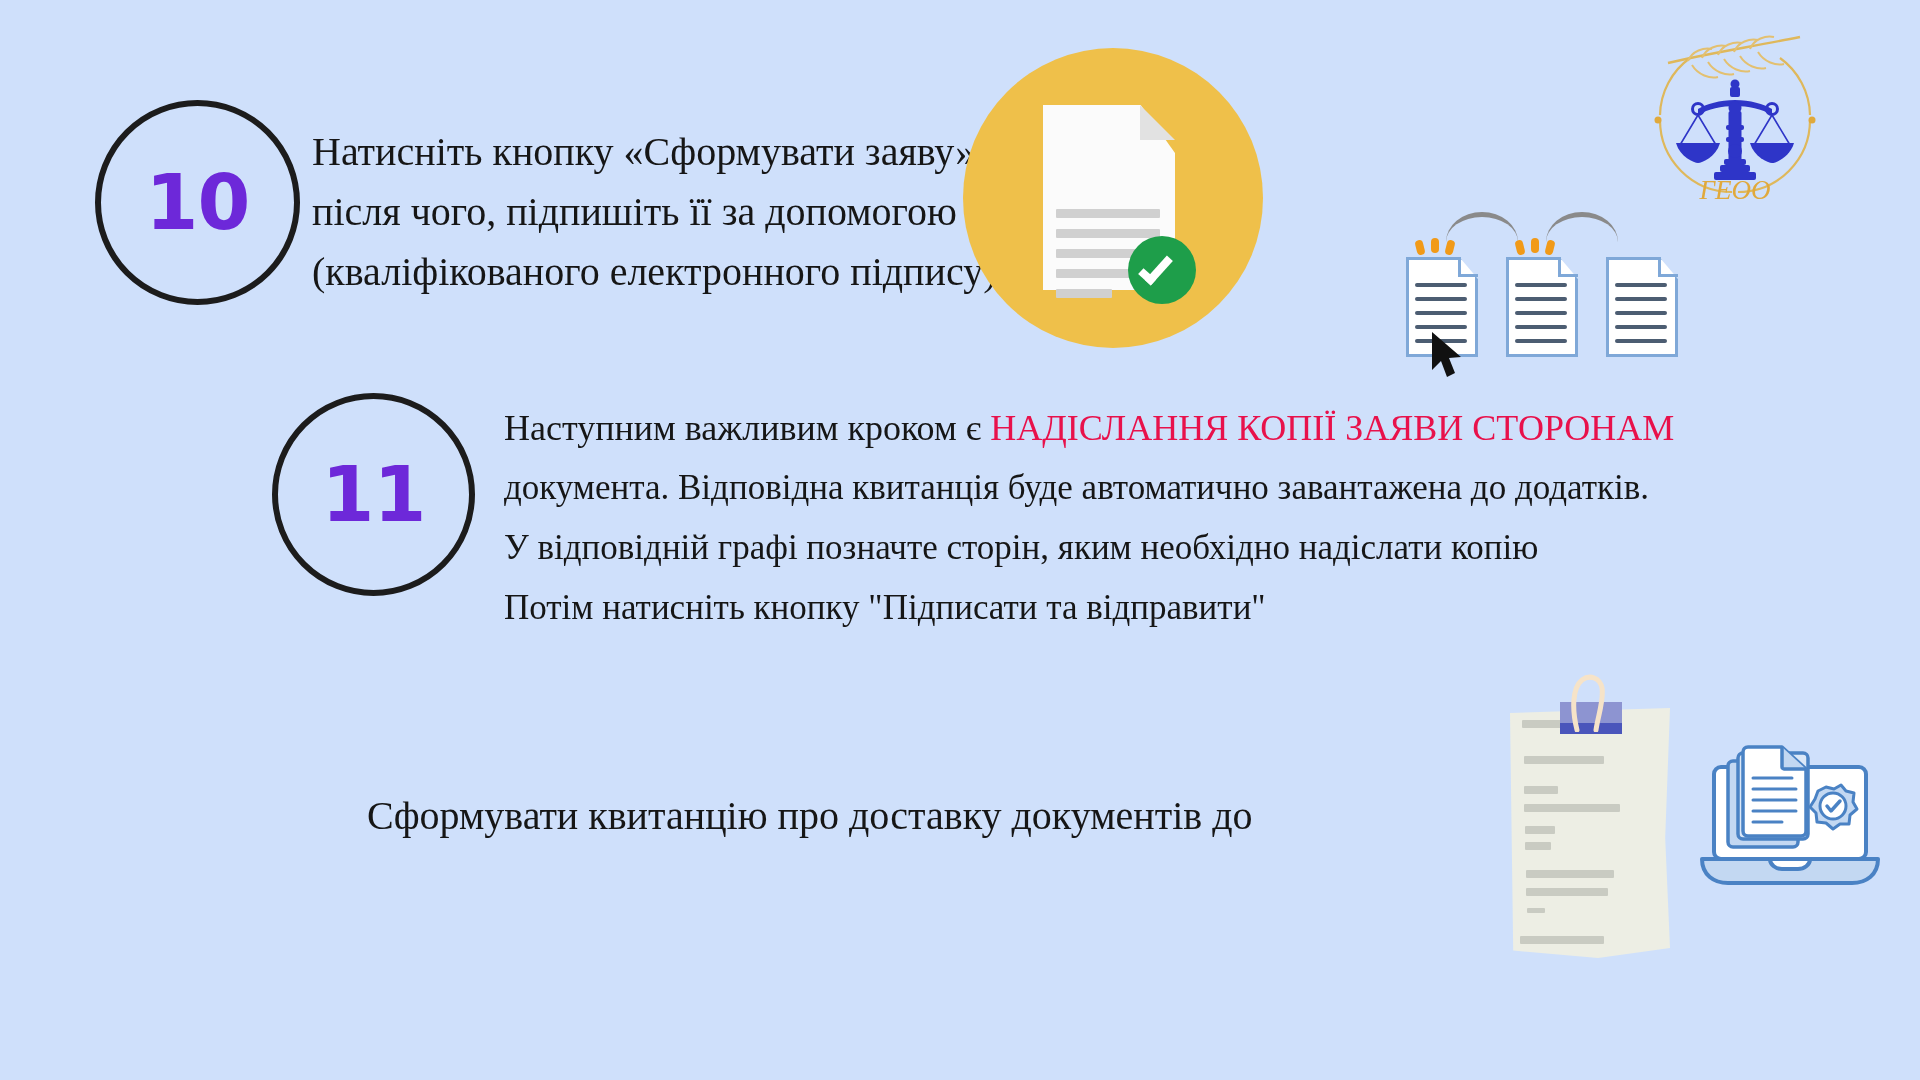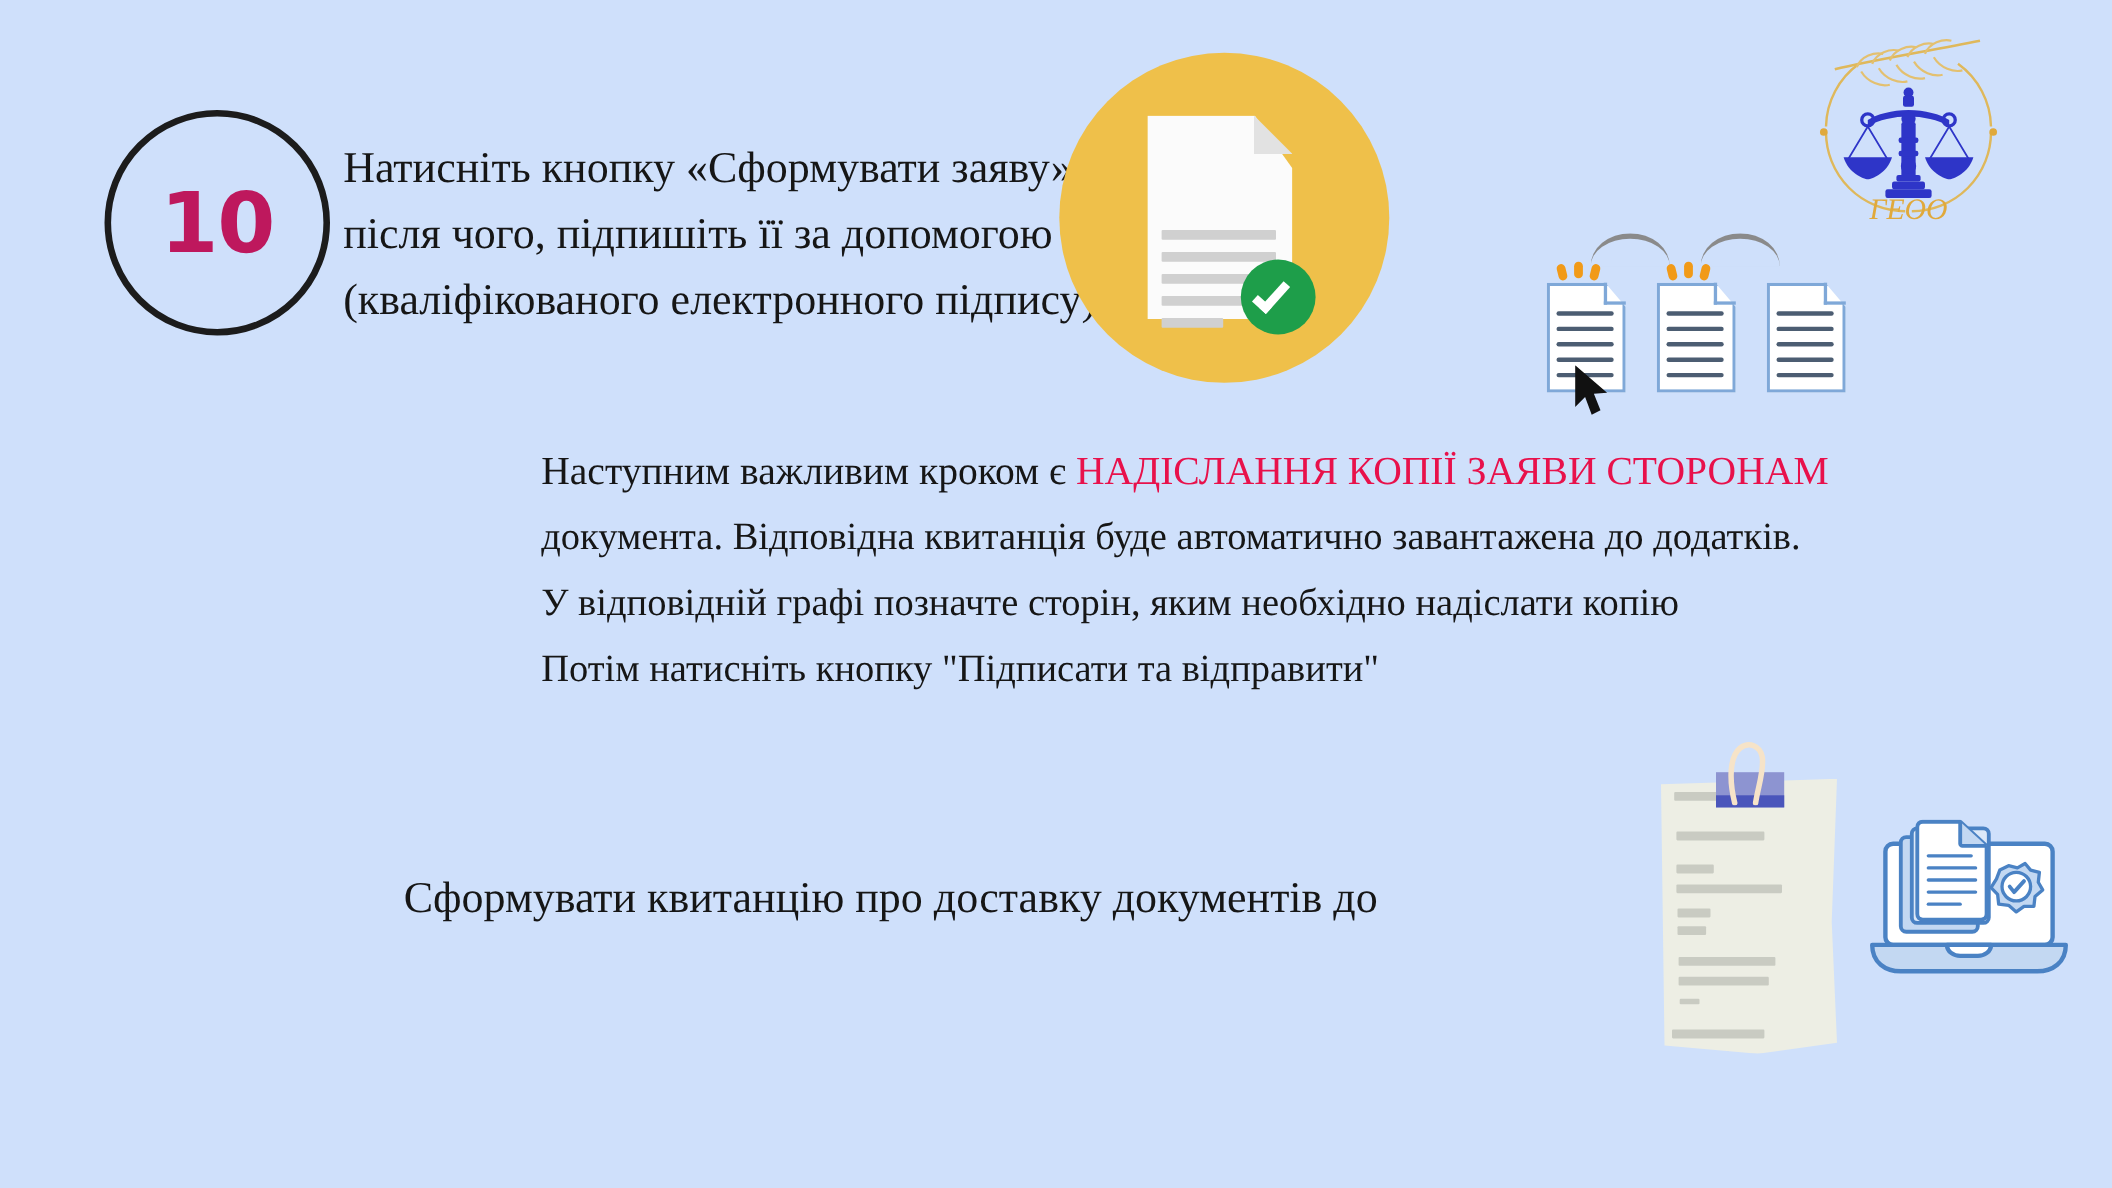--- a/index.html
+++ b/index.html
@@ -26,21 +26,21 @@
     border: 6px solid #1c1c1c;
     border-radius: 50%;
     display: flex;
     align-items: center;
     justify-content: center;
     box-sizing: border-box;
   }
   .step-circle .num {
     font-family: "DejaVu Sans", sans-serif;
     font-weight: bold;
-    color: #be185d;
+    color: #6d28d9;
     line-height: 1;
     letter-spacing: -1px;
   }
 
   #circle-10 { left: 95px;  top: 100px; width: 205px; height: 205px; }
   #circle-10 .num { font-size: 76px; }
 
   #circle-11 { left: 272px; top: 393px; width: 203px; height: 203px; }
   #circle-11 .num { font-size: 76px; }
 
@@ -63,21 +63,21 @@
   }
   #text-10 .line { white-space: nowrap; }
 
   #text-11 {
     left: 492px;
     top: 398px;
     width: 1420px;
     font-size: 35px;
     line-height: 60px;
   }
-  #text-11 .line { white-space: nowrap; }
+  #text-11 .line { white-space: nowrap; margin-left: 12px; }
   #text-11 .headline { font-size: 36px; }
   .accent-red {
     color: #e8114b;
     font-weight: 500;
   }
 
   #text-12 {
     left: 367px;
     top: 785px;
     width: 1100px;
@@ -391,20 +391,23 @@
       <div class="mrule" style="top:82px;"></div>
     </div>
 
     <div class="cursor-arrow">
       <svg width="40" height="50" viewBox="0 0 40 50">
         <path d="M2 0 L2 38 L11 29 L17 45 L25 41 L19 26 L31 25 Z" fill="#111111"></path>
       </svg>
     </div>
   </div>
 
+  <div class="step-circle" id="circle-11">
+    <span class="num">11</span>
+  </div>
 
   <div class="step-text" id="text-11">
     <div class="line headline"><span>Наступним важливим кроком є </span><span class="accent-red">НАДІСЛАННЯ КОПІЇ ЗАЯВИ СТОРОНАМ</span></div>
     <div class="line">документа. Відповідна квитанція буде автоматично завантажена до додатків.</div>
     <div class="line">У відповідній графі позначте сторін, яким необхідно надіслати копію</div>
     <div class="line">Потім натисніть кнопку "Підписати та відправити"</div>
   </div>
 
 
   <div class="step-text" id="text-12">

